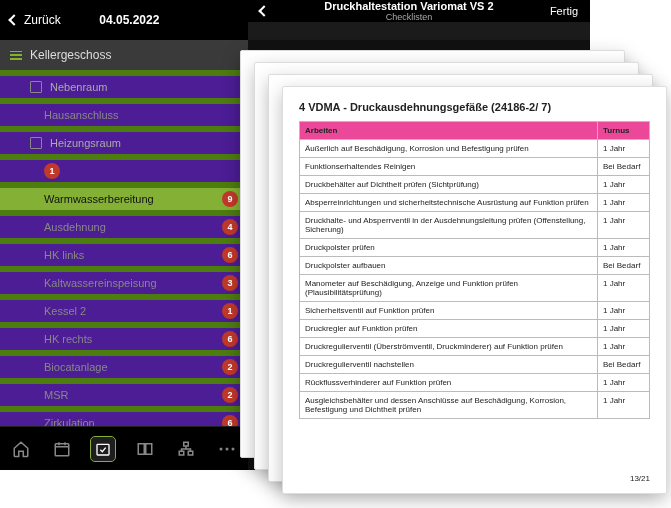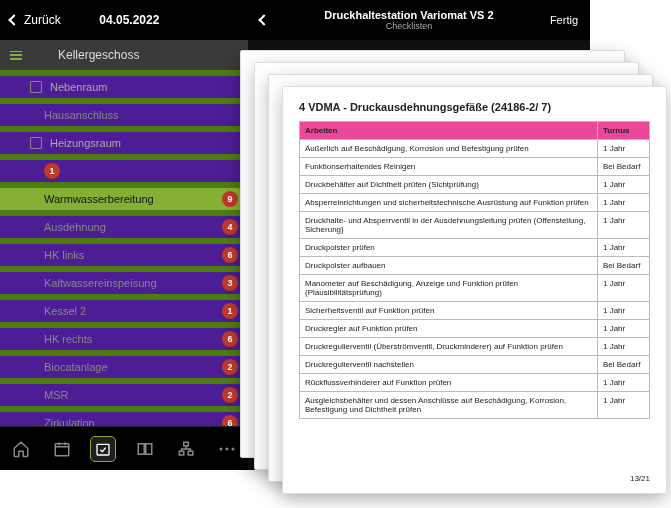--- a/index.html
+++ b/index.html
@@ -70,21 +70,21 @@
   .tab-icon {
     width:24px; height:24px; display:flex; align-items:center; justify-content:center;
     color:#888;
   }
   .tab-icon.active { color:#fff; background:#1e1e1e; border-radius:4px; padding:4px; outline:1.5px solid #84b135;}
   
   .right {
     flex:1; background:#1b1b1b; display:flex; flex-direction:column; position:relative;
   }
   .right-header {
-    height:40px; background:#000; color:#fff;
+    height:22px; background:#000; color:#fff;
     display:flex; align-items:center; padding:0 12px;justify-content:flex-end;
   }
   .right-header .title-wrap { flex:1; text-align:center; line-height:1.15;}
   .right-header .title-wrap .t1 { font-size:11px; font-weight:600;}
   .right-header .title-wrap .t2 { font-size:9px; color:#aaa;}
   .right-header .done { font-size:11px;}
   
   .dim {
     position:absolute; inset:40px 0 0 0; background:rgba(0,0,0,0.35);
   }
@@ -138,21 +138,21 @@
       <div class="date">04.05.2022</div>
       <span style="width:40px"></span>
     </div>
 
     <div class="section-row">
       <span class="burger">
           <span></span>
           <span></span>
           <span></span>
         </span>
-      <span style="color:#ddd;margin-left:28px;">Kellergeschoss</span>
+      <span style="color:#ddd;">Kellergeschoss</span>
     </div>
 
     <div class="tree">
       <div class="item lvl1">
         <span class="room-icon" style="margin-right:8px;"></span>
         <span class="label">Nebenraum</span>
       </div>
       <div class="item">
         <span class="label">Hausanschluss</span>
       </div>

